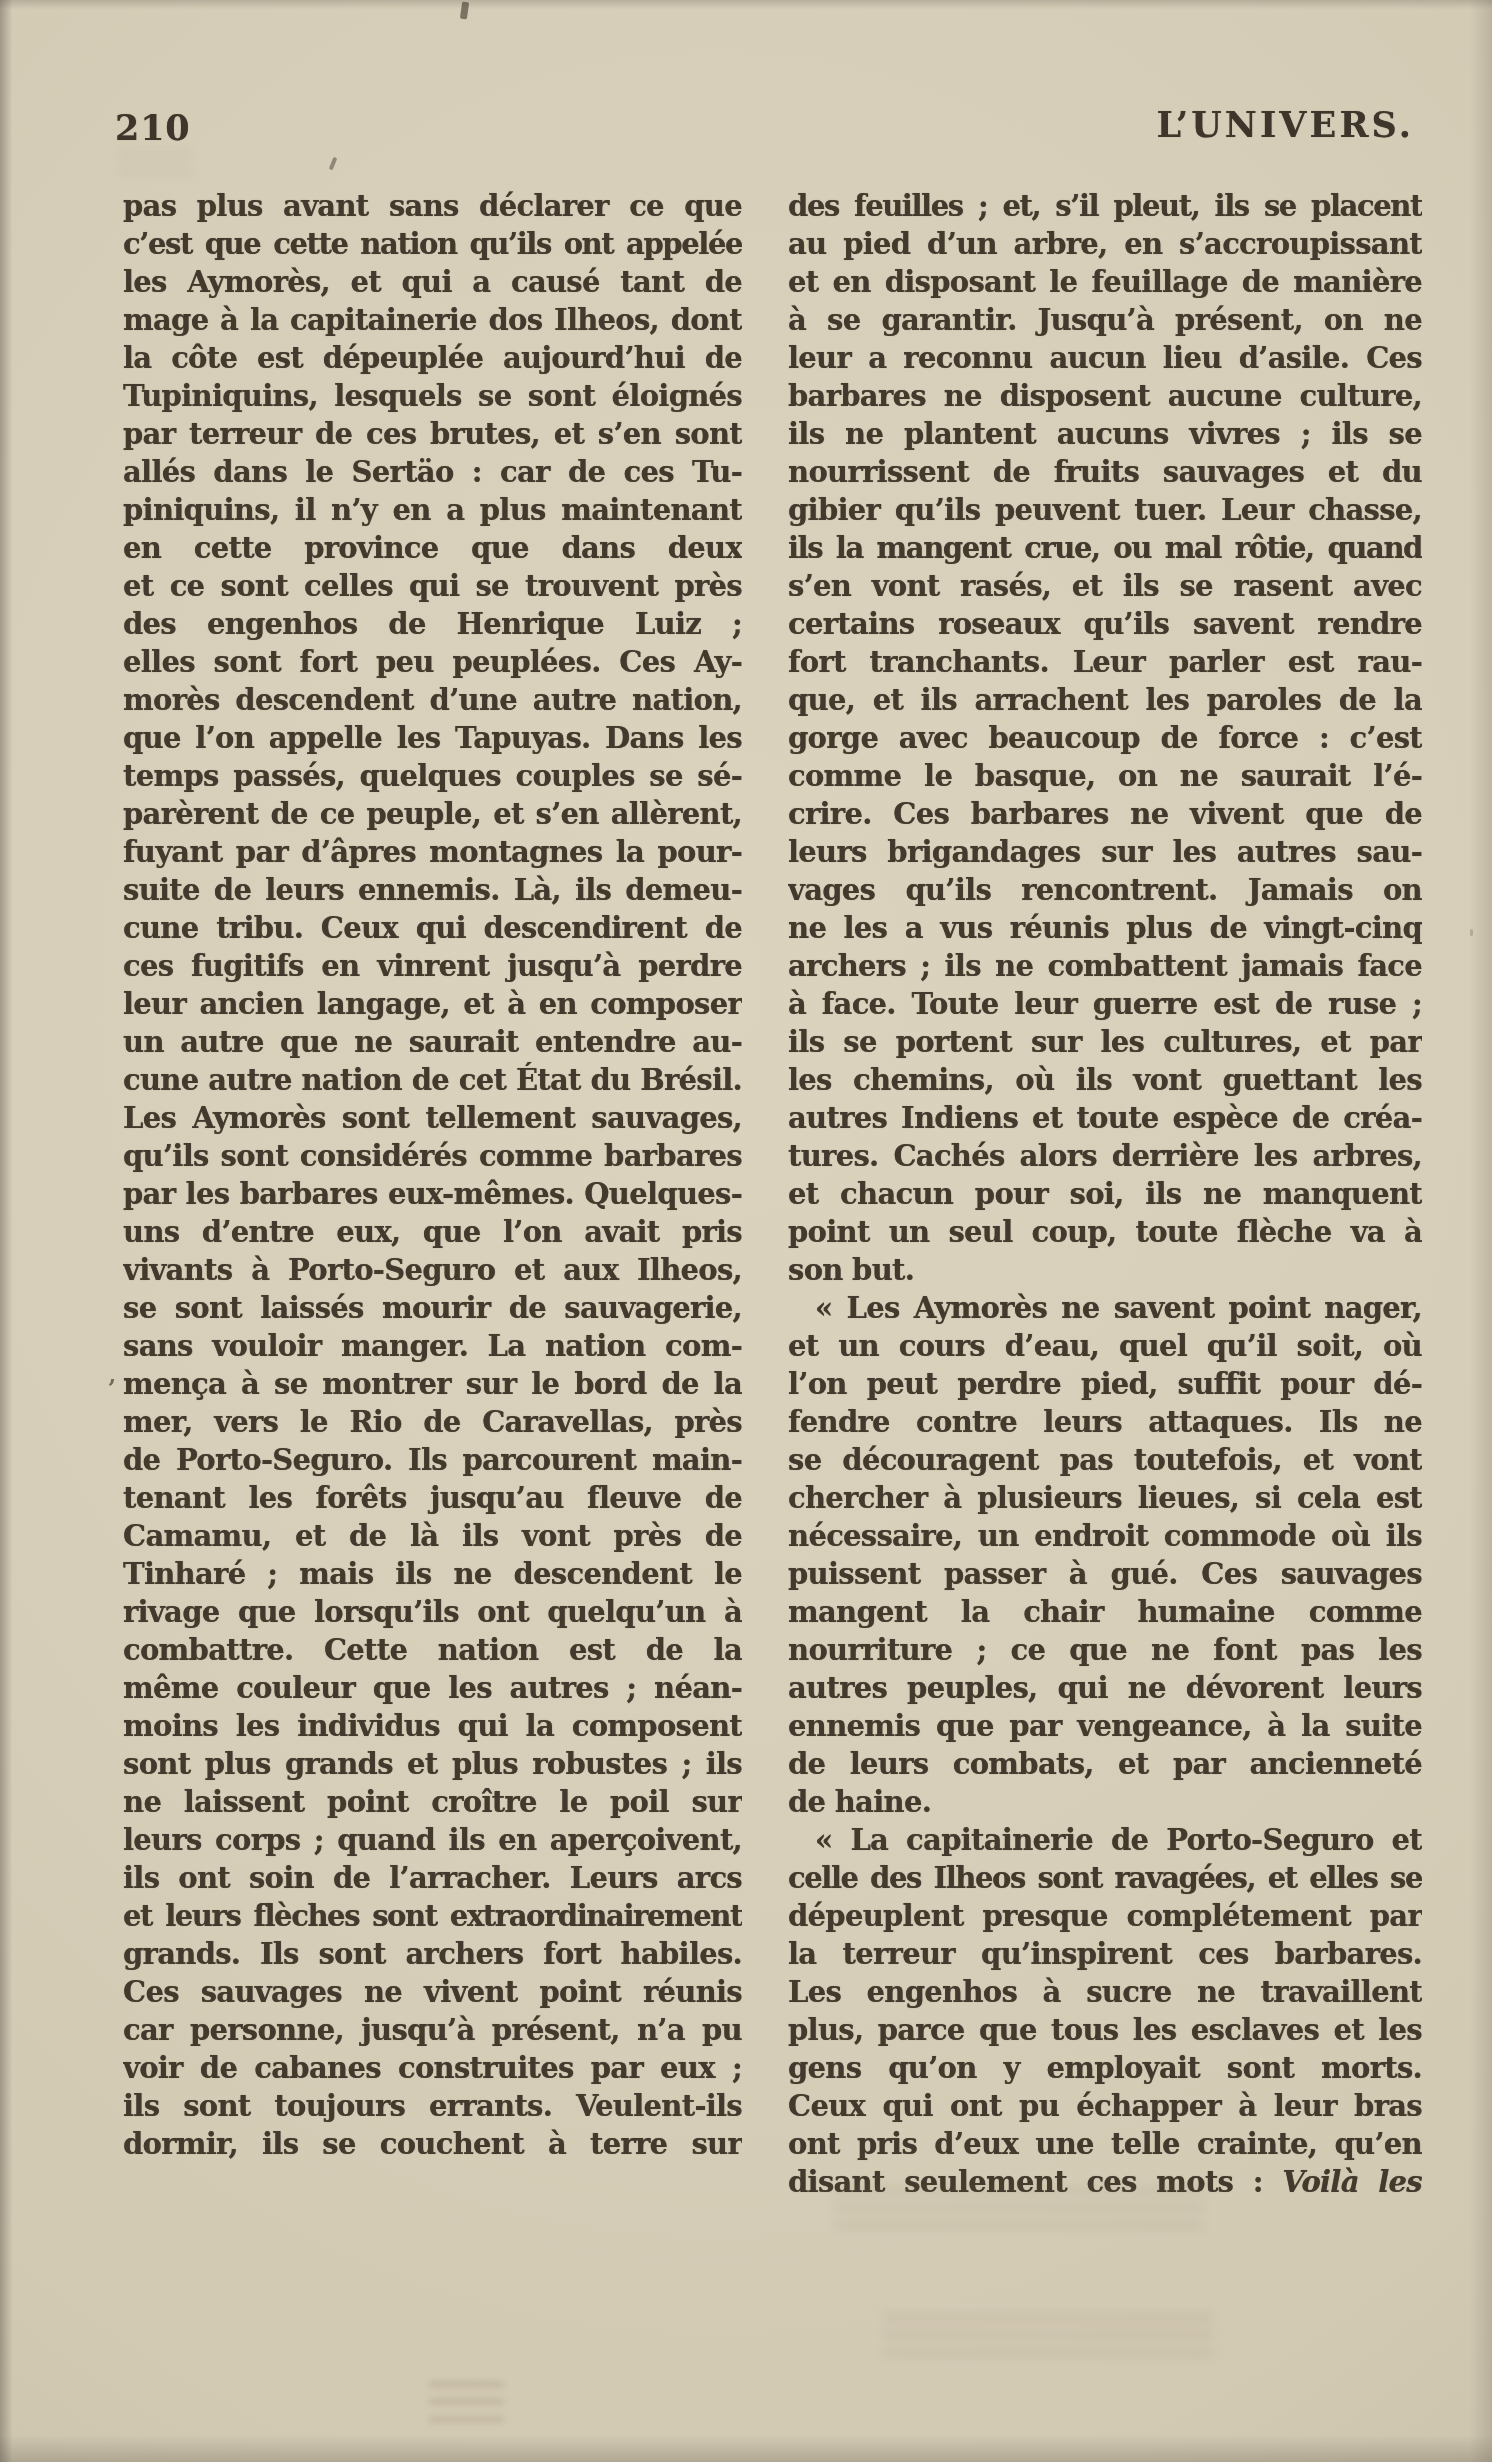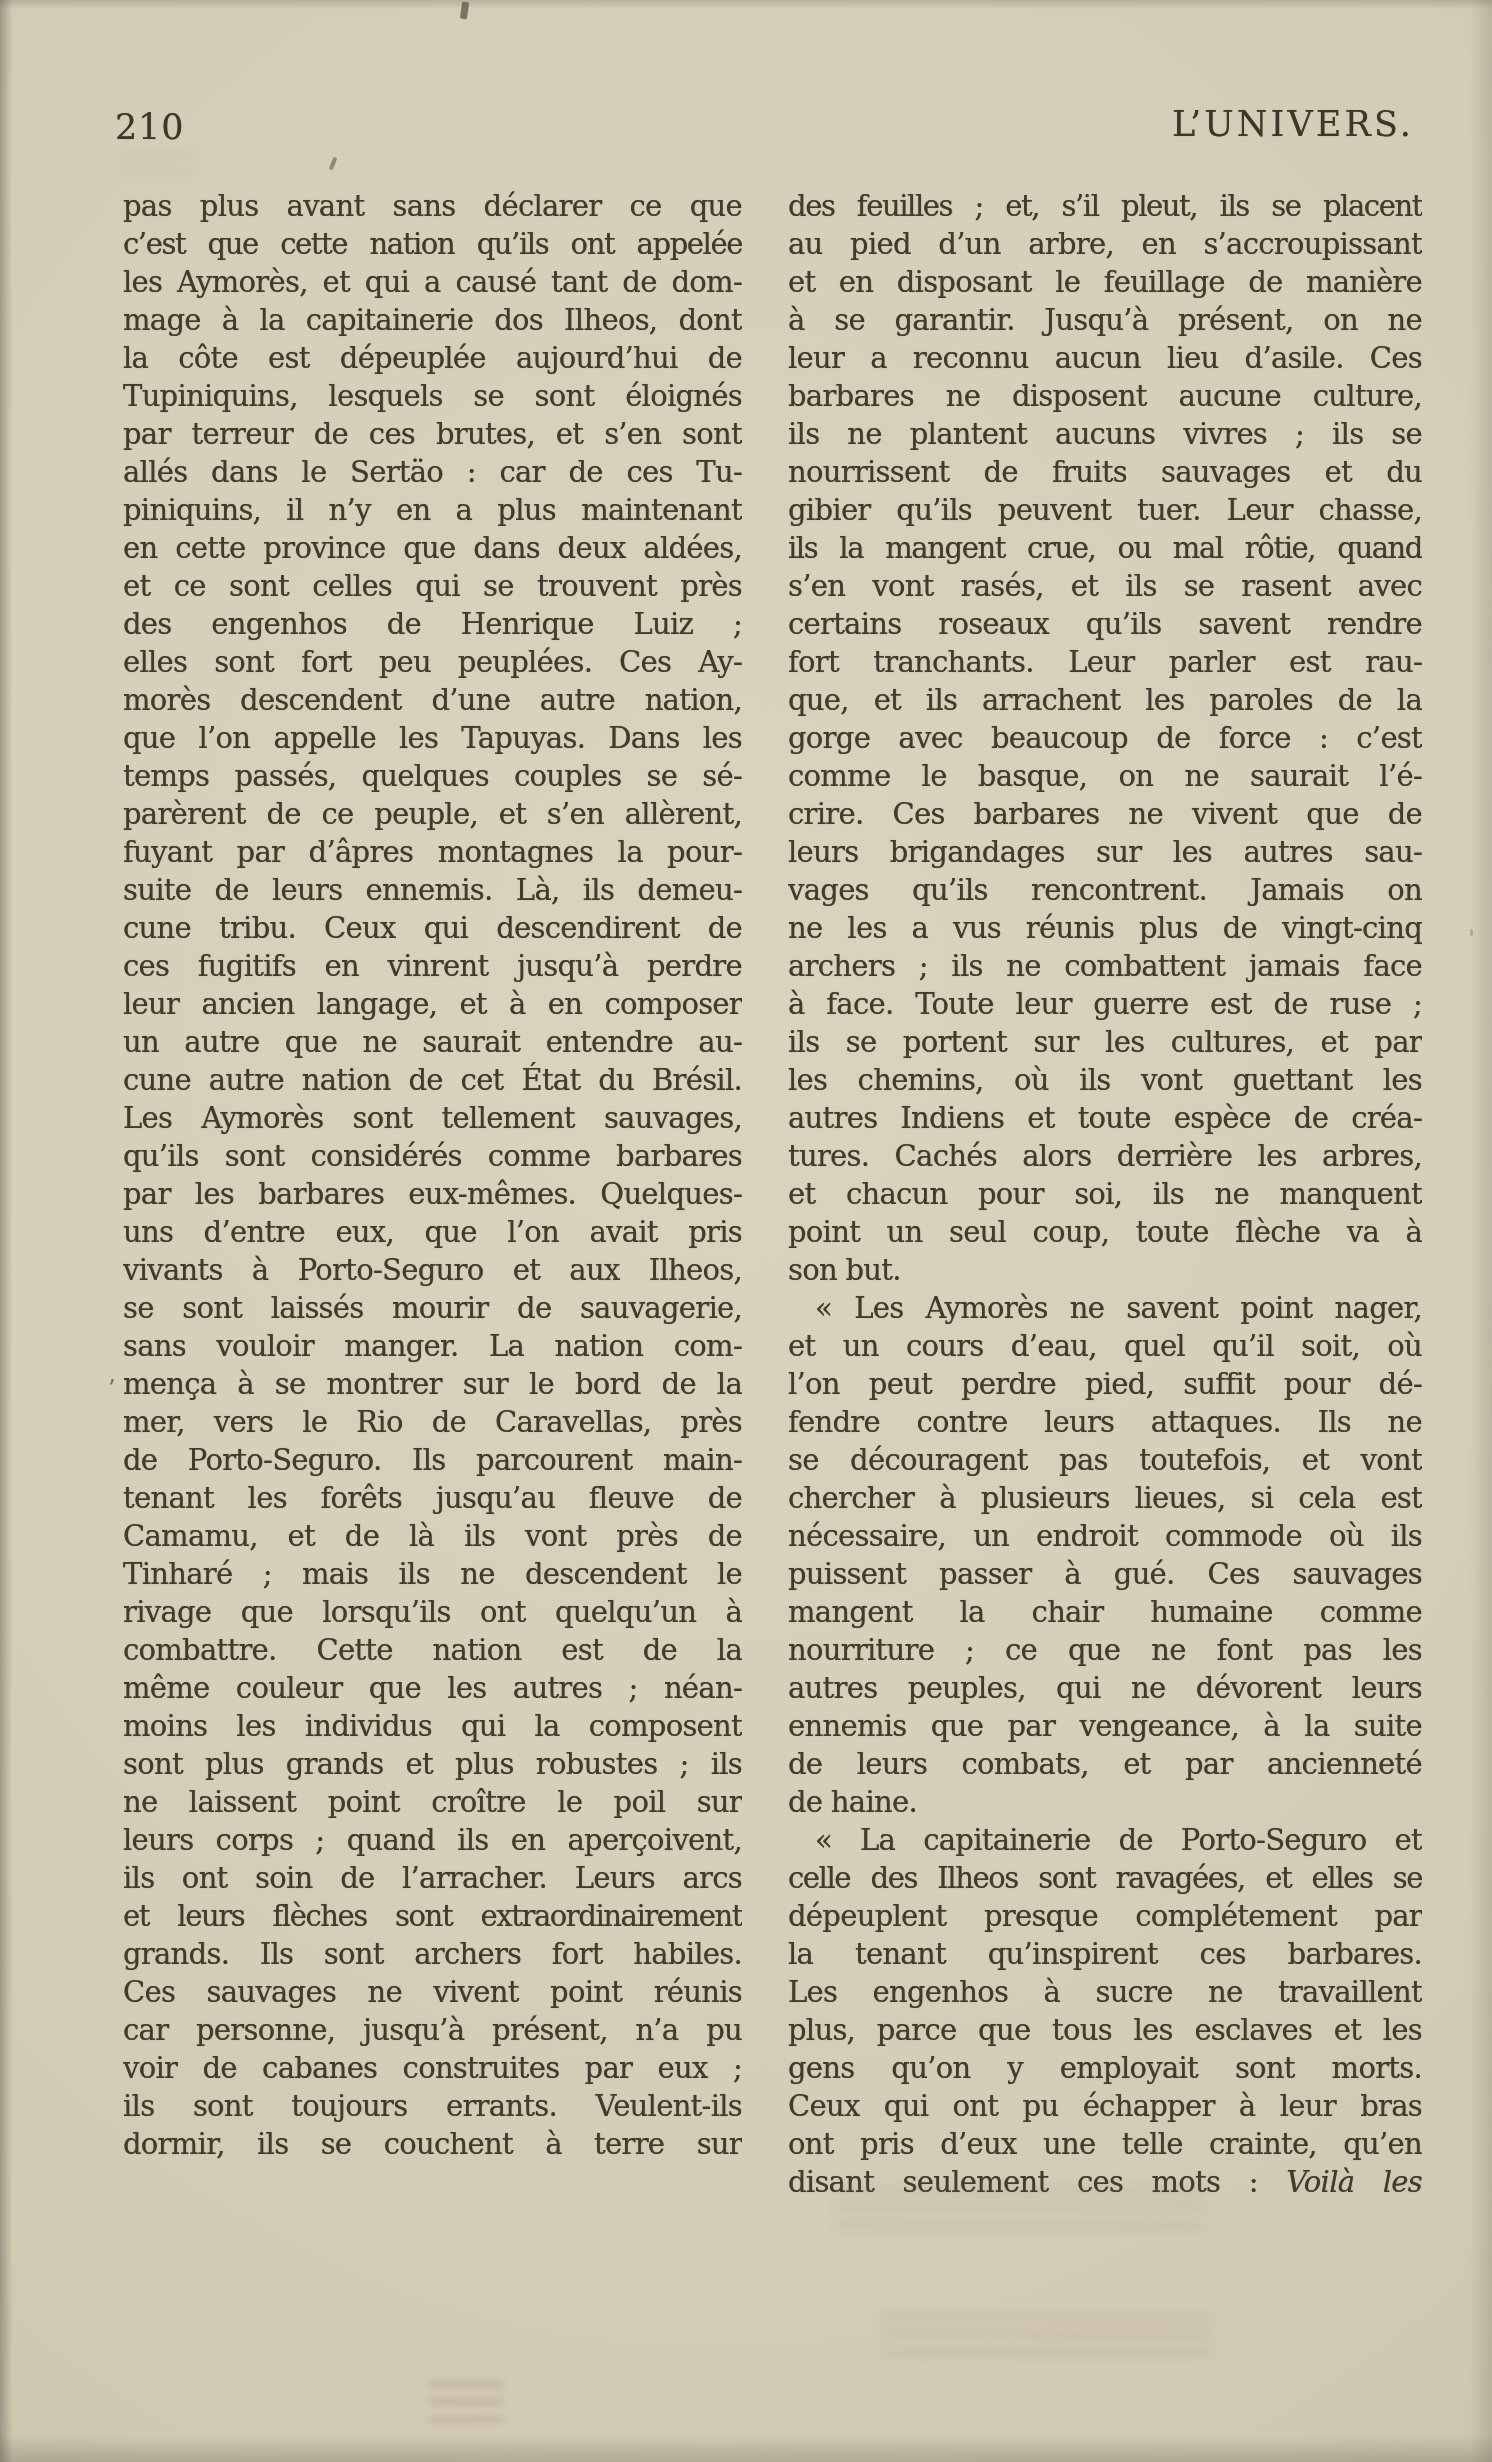--- a/index.html
+++ b/index.html
@@ -5,20 +5,21 @@
   html,body{margin:0;padding:0;}
   body{
     width:1493px;height:2462px;position:relative;overflow:hidden;
     background:#cfc6b1;
     font-family:"DejaVu Serif","Liberation Serif",serif;
   }
   .page{
     position:absolute;inset:0;
     background:radial-gradient(ellipse 120% 90% at 48% 40%,
       #dcd3be 0%, #d7ceb9 45%, #d2c9b3 70%, #cac1ab 88%, #c2b9a3 100%);
+    font-weight:bold;
   }
   .page::before{
     content:'';position:absolute;inset:0;pointer-events:none;
     background:
       linear-gradient(90deg, rgba(82,76,66,.40), rgba(82,76,66,0) 12.6px),
       linear-gradient(270deg, rgba(100,92,78,.22), rgba(100,92,78,0) 23.6px),
       linear-gradient(180deg, rgba(90,84,72,.25), rgba(90,84,72,0) 9.4px),
       linear-gradient(0deg, rgba(100,92,78,.30), rgba(100,92,78,0) 27px);
   }
   .pagenum{
@@ -160,21 +161,21 @@
       <div class="line">puissent passer à gué. Ces sauvages</div>
       <div class="line">mangent la chair humaine comme</div>
       <div class="line">nourriture ; ce que ne font pas les</div>
       <div class="line">autres peuples, qui ne dévorent leurs</div>
       <div class="line">ennemis que par vengeance, à la suite</div>
       <div class="line">de leurs combats, et par ancienneté</div>
       <div class="line no-just">de haine.</div>
       <div class="line indent">« La capitainerie de Porto-Seguro et</div>
       <div class="line tight">celle des Ilheos sont ravagées, et elles se</div>
       <div class="line">dépeuplent presque complétement par</div>
-      <div class="line">la tenant qu’inspirent ces barbares.</div>
+      <div class="line">la terreur qu’inspirent ces barbares.</div>
       <div class="line">Les engenhos à sucre ne travaillent</div>
       <div class="line">plus, parce que tous les esclaves et les</div>
       <div class="line">gens qu’on y employait sont morts.</div>
       <div class="line">Ceux qui ont pu échapper à leur bras</div>
       <div class="line">ont pris d’eux une telle crainte, qu’en</div>
       <div class="line">disant seulement ces mots : <span class="it">Voilà les</span></div>
     </div>
 
   <div class="ghost" style="left:834px;top:2187px;width:370px;height:50px;"></div>
   <div class="ghost" style="left:882px;top:2314px;width:331px;height:43px;"></div>

